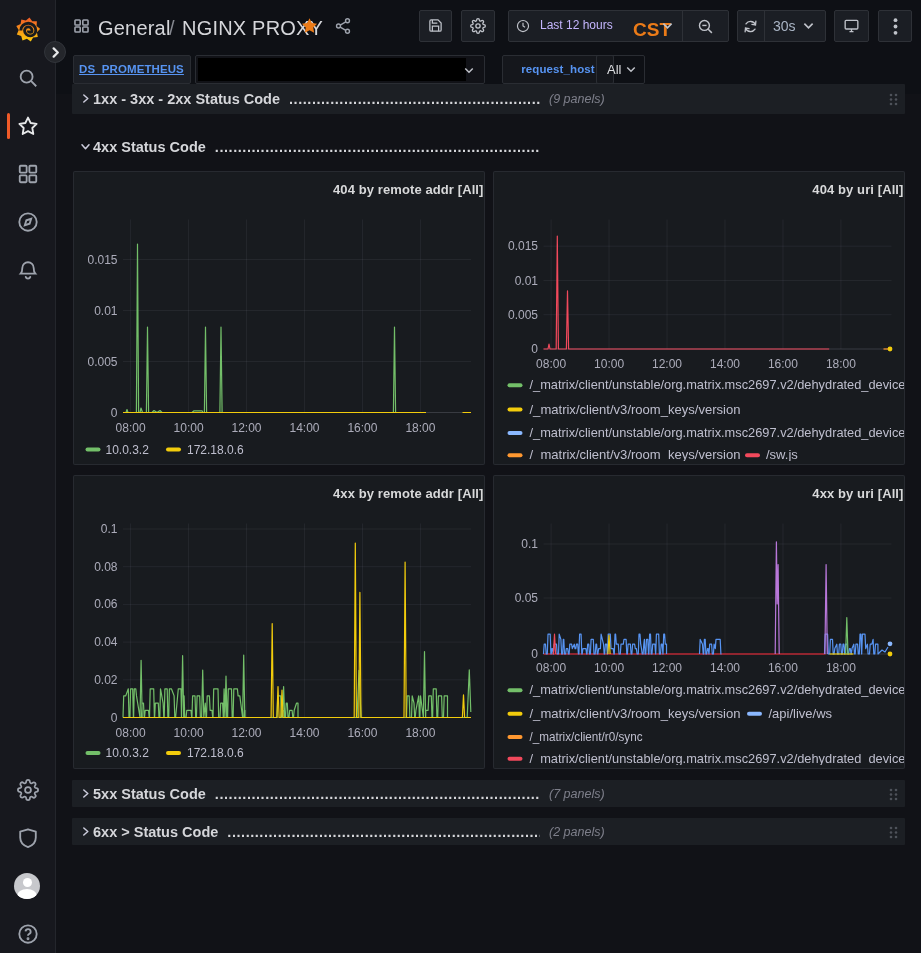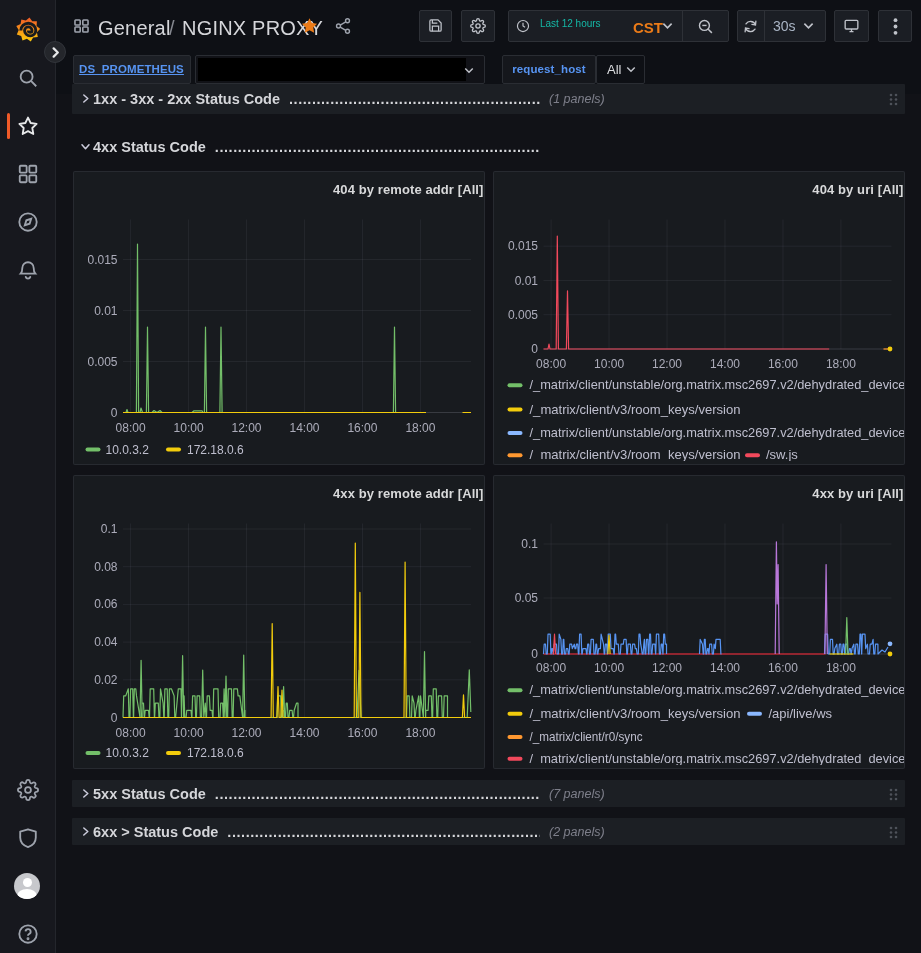--- a/index.html
+++ b/index.html
@@ -119,22 +119,22 @@
 <svg class="abs" style="left:470px;top:18px;width:16px;height:16px" viewBox="0 0 24 24" fill="none" stroke="#c0c3ca" stroke-width="2">
     <circle cx="12" cy="12" r="3.2"></circle>
     <path d="M19.4 15a1.7 1.7 0 0 0 .34 1.87l.06.06a2 2 0 1 1-2.83 2.83l-.06-.06a1.7 1.7 0 0 0-1.87-.34 1.7 1.7 0 0 0-1 1.51V21a2 2 0 1 1-4 0v-.09A1.7 1.7 0 0 0 9 19.4a1.7 1.7 0 0 0-1.87.34l-.06.06a2 2 0 1 1-2.83-2.83l.06-.06a1.7 1.7 0 0 0 .34-1.87 1.7 1.7 0 0 0-1.51-1H3a2 2 0 1 1 0-4h.09A1.7 1.7 0 0 0 4.6 9a1.7 1.7 0 0 0-.34-1.87l-.06-.06a2 2 0 1 1 2.83-2.83l.06.06a1.7 1.7 0 0 0 1.87.34H9a1.7 1.7 0 0 0 1-1.51V3a2 2 0 1 1 4 0v.09a1.7 1.7 0 0 0 1 1.51 1.7 1.7 0 0 0 1.87-.34l.06-.06a2 2 0 1 1 2.83 2.83l-.06.06a1.7 1.7 0 0 0-.34 1.87V9a1.7 1.7 0 0 0 1.51 1H21a2 2 0 1 1 0 4h-.09a1.7 1.7 0 0 0-1.51 1Z"></path>
   </svg>
 
 <div class="btn" style="left:508px;width:221px"></div>
 <svg class="abs" style="left:516px;top:19px;width:14px;height:14px" viewBox="0 0 24 24" fill="none" stroke="#c0c3ca" stroke-width="2">
     <circle cx="12" cy="12" r="9.5"></circle>
     <path d="M12 6.5 V12 L15.5 14"></path>
   </svg>
-<div class="abs" style="left:540px;top:18px;font-size:10px;color:#14b8a6;font-weight:500">Last 12 hours</div>
-<div class="abs" style="left:633px;top:19px;font-size:15px;color:#eb7b18;font-weight:700">CST</div>
+<div class="abs" style="left:540px;top:18px;font-size:12px;color:#c4b5fd;font-weight:500">Last 12 hours</div>
+<div class="abs" style="left:633px;top:19px;font-size:19px;color:#eb7b18;font-weight:700">CST</div>
 <svg class="abs" style="left:662px;top:22px;width:11px;height:8px" viewBox="0 0 12 8" fill="none" stroke="#c0c3ca" stroke-width="1.8">
     <path d="M1.5 1.5 L6 6 L10.5 1.5"></path>
   </svg>
 <div class="abs" style="left:682px;top:11px;width:1px;height:30px;background:#2e3137"></div>
 <svg class="abs" style="left:697px;top:17.5px;width:17px;height:17px" viewBox="0 0 24 24" fill="none" stroke="#c0c3ca" stroke-width="2">
     <circle cx="10.5" cy="10.5" r="7"></circle>
     <line x1="15.8" y1="15.8" x2="21" y2="21"></line>
     <line x1="7.5" y1="10.5" x2="13.5" y2="10.5"></line>
   </svg>
 
@@ -164,32 +164,32 @@
     <circle cx="2.5" cy="14.8" r="1.9"></circle>
   </svg>
 
 <div class="sub varlab" style="left:72.5px;width:118px;text-decoration:underline;">DS_PROMETHEUS</div>
 <div class="sub" style="left:195px;width:290px;background:#111217;border:1px solid #2a2d33;">
   <div style="position:absolute;left:2px;top:2px;width:268px;height:23.5px;background:#000;"></div>
   <svg style="position:absolute;left:268px;top:11px;width:10px;height:7px" viewBox="0 0 12 8" fill="none" stroke="#c0c3ca" stroke-width="1.8">
       <path d="M1.5 1.5 L6 6 L10.5 1.5"></path>
     </svg>
 </div>
-<div class="sub varlab" style="left:502px;width:94px;background:#15171c;">request_host</div>
+<div class="sub varlab" style="left:502px;width:112px;background:#15171c;">request_host</div>
 <div class="sub" style="left:596px;width:49px;border:1px solid #2a2d33;color:#dcdde0;font-size:13px;font-weight:500;padding-left:10px">All
   <svg style="width:10px;height:7px;margin-left:5px" viewBox="0 0 12 8" fill="none" stroke="#c0c3ca" stroke-width="1.8">
       <path d="M1.5 1.5 L6 6 L10.5 1.5"></path>
     </svg>
 </div>
 
 <div class="rowbar" style="top:84px;height:29.5px;text-align:center;">
   <div class="rowtitle"><svg class="chev" style="width:9px;height:11px;margin-right:3px;flex:none" viewBox="0 0 9 11" fill="none" stroke="#ccccdc" stroke-width="1.5" stroke-linecap="round" stroke-linejoin="round">
         <path d="M2.8 2 L6.8 5.5 L2.8 9"></path>
       </svg>1xx - 3xx - 2xx Status Code <span class="dotlead">........................................................................................................................</span></div>
-  <div class="pcount">(1 panels)</div>
+  <div class="pcount">(9 panels)</div>
   <svg class="draghandle" viewBox="0 0 9 13" fill="#4e525a">
       <circle cx="2" cy="2" r="1.3"></circle>
       <circle cx="7" cy="2" r="1.3"></circle>
       <circle cx="2" cy="6.5" r="1.3"></circle>
       <circle cx="7" cy="6.5" r="1.3"></circle>
       <circle cx="2" cy="11" r="1.3"></circle>
       <circle cx="7" cy="11" r="1.3"></circle>
     </svg>
 </div>
 <div class="abs" style="left:72px;top:133px;width:833px;height:27px;">

